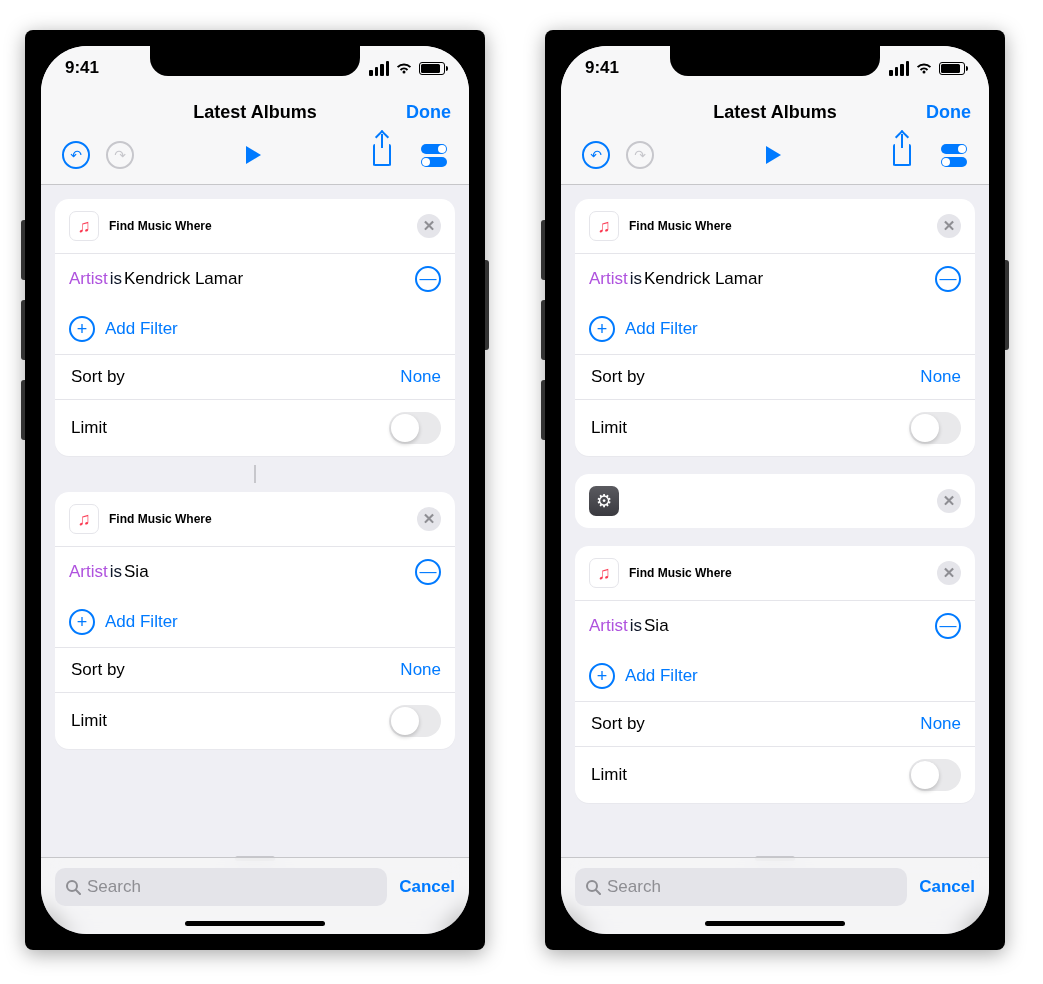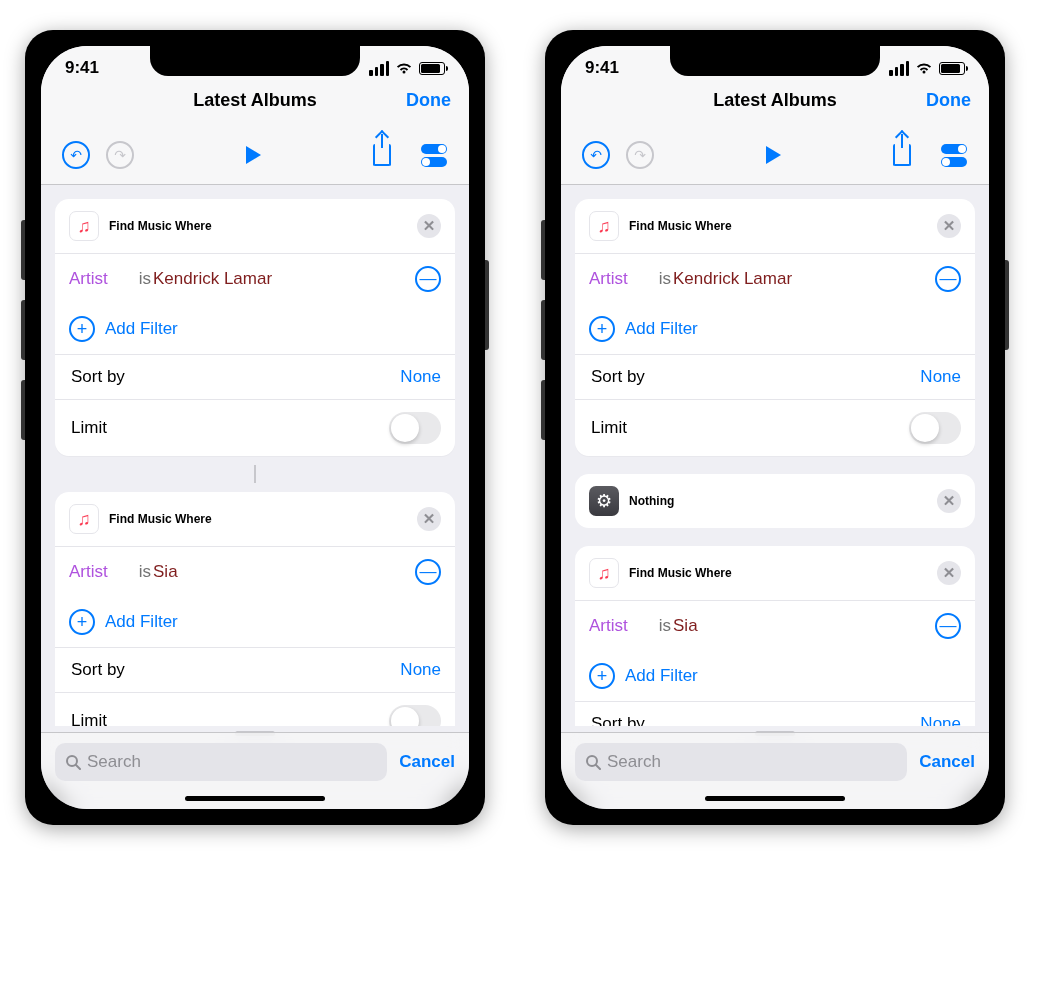--- a/index.html
+++ b/index.html
@@ -1,18 +1,18 @@
 <!DOCTYPE html>
 <html><head>
 <meta charset="utf-8">
 <style>
   * { box-sizing: border-box; margin: 0; padding: 0; font-family: -apple-system, "SF Pro Text", "Helvetica Neue", Arial, sans-serif; }
   body { background: #fff; display:flex; gap: 60px; padding: 30px 25px; }
   .phone {
-    width: 460px; height: 795px; background:#000; border-radius:28px; position:relative;
+    width: 460px; height: 920px; background:#000; border-radius:8px; position:relative;
     box-shadow: 0 4px 20px rgba(0,0,0,0.35);
     padding:16px;
   }
   .phone::before{
     content:""; position:absolute; left:-4px; top:190px; width:4px; height:60px; background:#333; border-radius:3px 0 0 3px;
   }
   .phone::after{
     content:""; position:absolute; right:-4px; top:230px; width:4px; height:90px; background:#333; border-radius:0 3px 3px 0;
   }
   .btn-left2{ position:absolute; left:-4px; top:270px; width:4px; height:60px; background:#333; border-radius:3px 0 0 3px;}
@@ -36,21 +36,21 @@
   .sig i{ width:3.5px; background:#000; border-radius:1px; display:block;}
   .sig i:nth-child(1){height:6px;} .sig i:nth-child(2){height:9px;} .sig i:nth-child(3){height:12px;} .sig i:nth-child(4){height:15px;}
   .wifi { font-size:16px;}
   .battery { width:26px; height:13px; border:1.5px solid #000; border-radius:3px; position:relative;}
   .battery::after{content:""; position:absolute; right:-4px; top:3px; width:2.5px; height:5px; background:#000; border-radius:0 2px 2px 0;}
   .battery::before{content:""; position:absolute; left:1px; top:1px; bottom:1px; width:19px; background:#000; border-radius:1.5px;}
 
   .navbar {
     background:#f7f7f8; border-bottom:0.5px solid #c6c6c9; padding-bottom:8px;
   }
-  .nav-row1 { display:flex; align-items:flex-start; justify-content:center; position:relative; height:44px;}
+  .nav-row1 { display:flex; align-items:center; justify-content:center; position:relative; height:44px;}
   .nav-title { font-weight:600; font-size:18px;}
   .nav-done { position:absolute; right:18px; color:#007aff; font-size:18px; font-weight:600;margin-left:12px;}
   .nav-row2 { display:flex; align-items:center; justify-content:space-between; padding:4px 18px 4px 18px;}
   .icon-btn { width:34px; height:34px; display:flex; align-items:center; justify-content:center; color:#007aff;}
   .icon-btn.disabled { color:#c7c7cc;}
   .circ { width:28px; height:28px; border:2px solid currentColor; border-radius:50%; display:flex; align-items:center;justify-content:center; font-size:14px;}
   .play { width:0;height:0; border-left:15px solid #007aff; border-top:9px solid transparent; border-bottom:9px solid transparent; margin-left:4px;}
   .share-icon { width:18px; height:22px; border:2px solid #007aff; border-top:none; border-radius:2px; position:relative;}
   .share-icon::before{content:"";position:absolute; left:50%; top:-10px; transform:translateX(-50%); width:2px; height:14px; background:#007aff;}
   .share-icon::after{content:"";position:absolute; left:50%; top:-12px; transform:translateX(-50%); width:8px;height:8px; border-left:2px solid #007aff; border-top:2px solid #007aff; transform:translateX(-50%) rotate(45deg);}
@@ -65,22 +65,22 @@
   .card-header{ display:flex; align-items:center; gap:10px; padding:12px 14px; border-bottom:0.5px solid #e5e5ea;}
   .music-icon{ width:30px;height:30px; border-radius:7px; background:#fff; border:0.5px solid #e5e5ea; display:flex; align-items:center; justify-content:center; font-size:18px;}
   .music-icon span{ background:linear-gradient(135deg,#fb5c74,#fa233b); -webkit-background-clip:text; color:transparent; font-weight:900;}
   .gear-icon{ width:30px;height:30px; border-radius:7px; background:linear-gradient(#5a5a5f,#3a3a40); display:flex;align-items:center;justify-content:center; color:#fff; font-size:18px;}
   .card-title{ font-weight:700; font-size:12px; flex:1;}
   .close-small{ width:24px;height:24px; border-radius:50%; background:#e5e5ea; color:#8e8e93; display:flex;align-items:center;justify-content:center; font-size:15px; font-weight:700;}
   .row { padding:12px 14px; display:flex; align-items:center; justify-content:space-between; font-size:17px;}
   .row + .row, .filter + .row, .addf + .row { border-top:0.5px solid #e5e5ea;padding-left:16px;}
   .filter{ padding:12px 14px; display:flex; align-items:center; gap:2px; font-size:17px;}
   .tok-field{ color:#af52de;}
-  .tok-op{ color:#737373;margin-left:29px;}
-  .tok-val{ color:#7f1d1d;}
+  .tok-op{ color:#0f172a;}
+  .tok-val{ color:#000000;}
   .minus{ width:26px;height:26px; border:2px solid #007aff; border-radius:50%; color:#007aff; display:flex;align-items:center;justify-content:center; margin-left:auto; font-weight:300;}
   .addf{ padding:12px 14px; display:flex; align-items:center; gap:10px; color:#007aff; font-size:17px; }
   .plus{ width:26px;height:26px; border:2px solid #007aff; border-radius:50%; display:flex;align-items:center;justify-content:center; color:#007aff; font-size:18px;}
   .val-blue{ color:#007aff;}
   .switch{ width:52px;height:32px; background:#e9e9eb; border-radius:16px; position:relative;}
   .switch::after{content:"";position:absolute;left:2px;top:2px;width:28px;height:28px;background:#fff;border-radius:50%; box-shadow:0 2px 4px rgba(0,0,0,0.2);}
   .connector{ width:2px; height:18px; background:#c7c7cc; margin:-9px auto 9px;}
   .nothing-card{ background:#fff; border-radius:14px; margin-bottom:18px; padding:12px 14px; display:flex;align-items:center; gap:10px;}
 
   .searchbar-area{ background:#f7f7f8aa; backdrop-filter:blur(10px); border-top:0.5px solid #c6c6c9; padding:10px 14px 28px; display:flex; align-items:center; gap:12px;}
@@ -291,21 +291,20 @@
           <span>Sort by</span>
           <span class="val-blue">None</span>
         </div>
         <div class="row">
           <span>Limit</span>
           <div class="switch"></div>
         </div>
       </div>
       <div class="nothing-card">
         <div class="gear-icon">⚙</div>
-        <div class="card-title">Nothing</div>
         <div class="close-small" style="margin-left:auto">✕</div>
       </div>
       <div class="card">
         <div class="card-header">
           <div class="music-icon">
               <span>♫</span>
             </div>
           <div class="card-title">Find Music Where</div>
           <div class="close-small">✕</div>
         </div>

